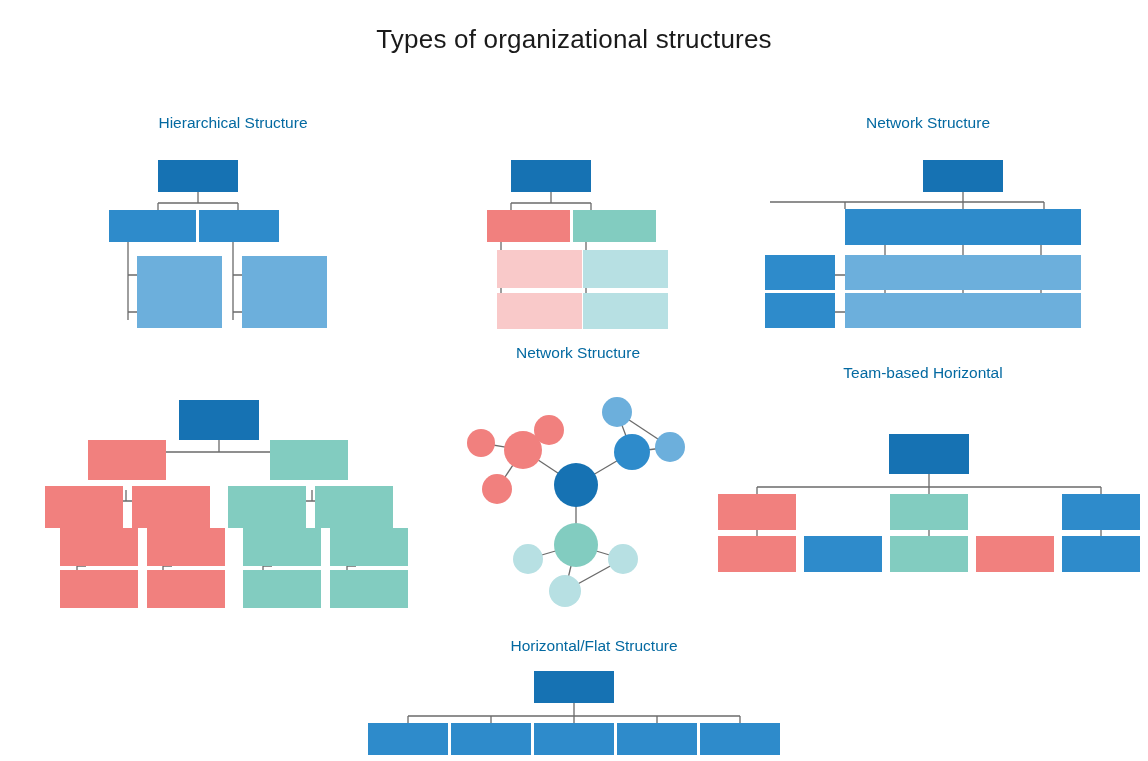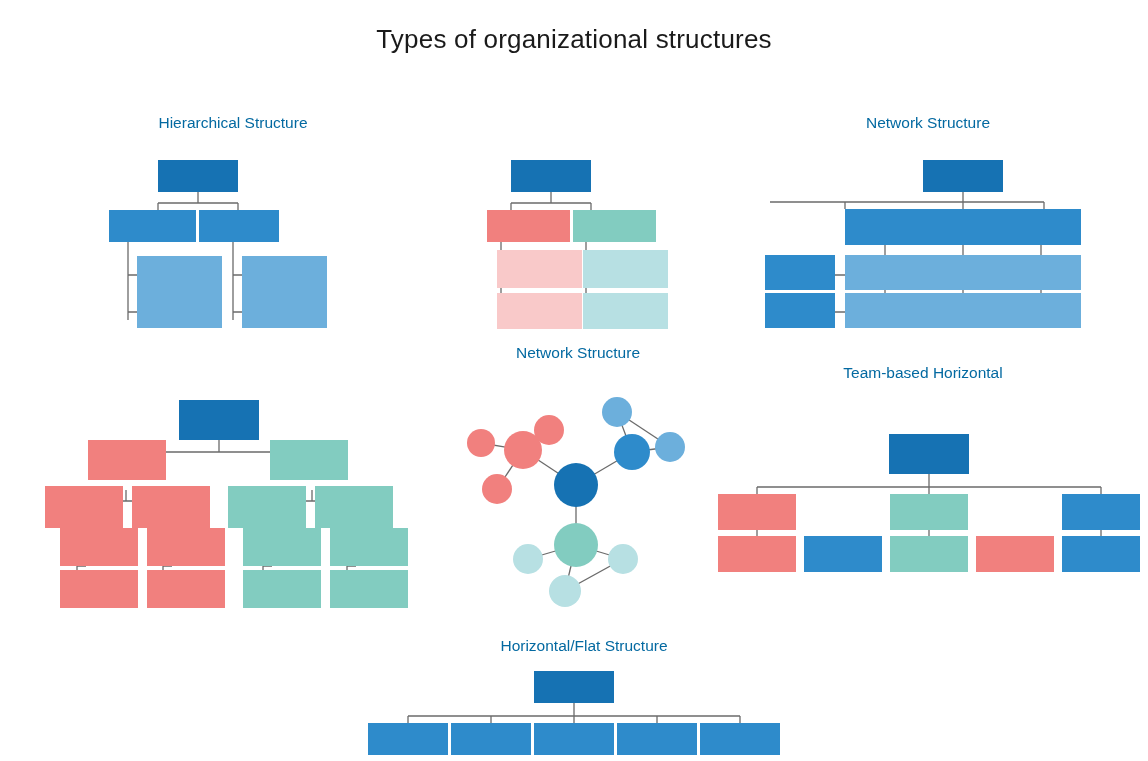--- a/index.html
+++ b/index.html
@@ -26,21 +26,21 @@
 <body>
 
 <div id="stage">
 
   <div class="title">Types of organizational structures</div>
 
   <div class="sect-title" style="left:58px;top:114px;width:350px;">Hierarchical Structure</div>
   <div class="sect-title" style="left:763px;top:114px;width:330px;">Network Structure</div>
   <div class="sect-title" style="left:418px;top:344px;width:320px;">Network Structure</div>
   <div class="sect-title" style="left:763px;top:364px;width:320px;">Team-based Horizontal</div>
-  <div class="sect-title" style="left:424px;top:637px;width:320px;">Horizontal/Flat Structure</div>
+  <div class="sect-title" style="left:434px;top:637px;width:320px;">Horizontal/Flat Structure</div>
 
   <svg class="links" viewBox="0 0 1148 761">
 
     <path d="M198,192 L198,203 M158,203 L238,203 M158,203 L158,210 M238,203 L238,210"></path>
     <path d="M128,242 L128,320 M128,275 L137,275 M128,312 L137,312"></path>
     <path d="M233,242 L233,320 M233,275 L242,275 M233,312 L242,312"></path>
 
     <path d="M551,192 L551,203 M511,203 L591,203 M511,203 L511,210 M591,203 L591,210"></path>
     <path d="M501,242 L501,320 M501,275 L510,275 M501,312 L510,312"></path>
     <path d="M586,242 L586,320 M586,275 L595,275 M586,312 L595,312"></path>

